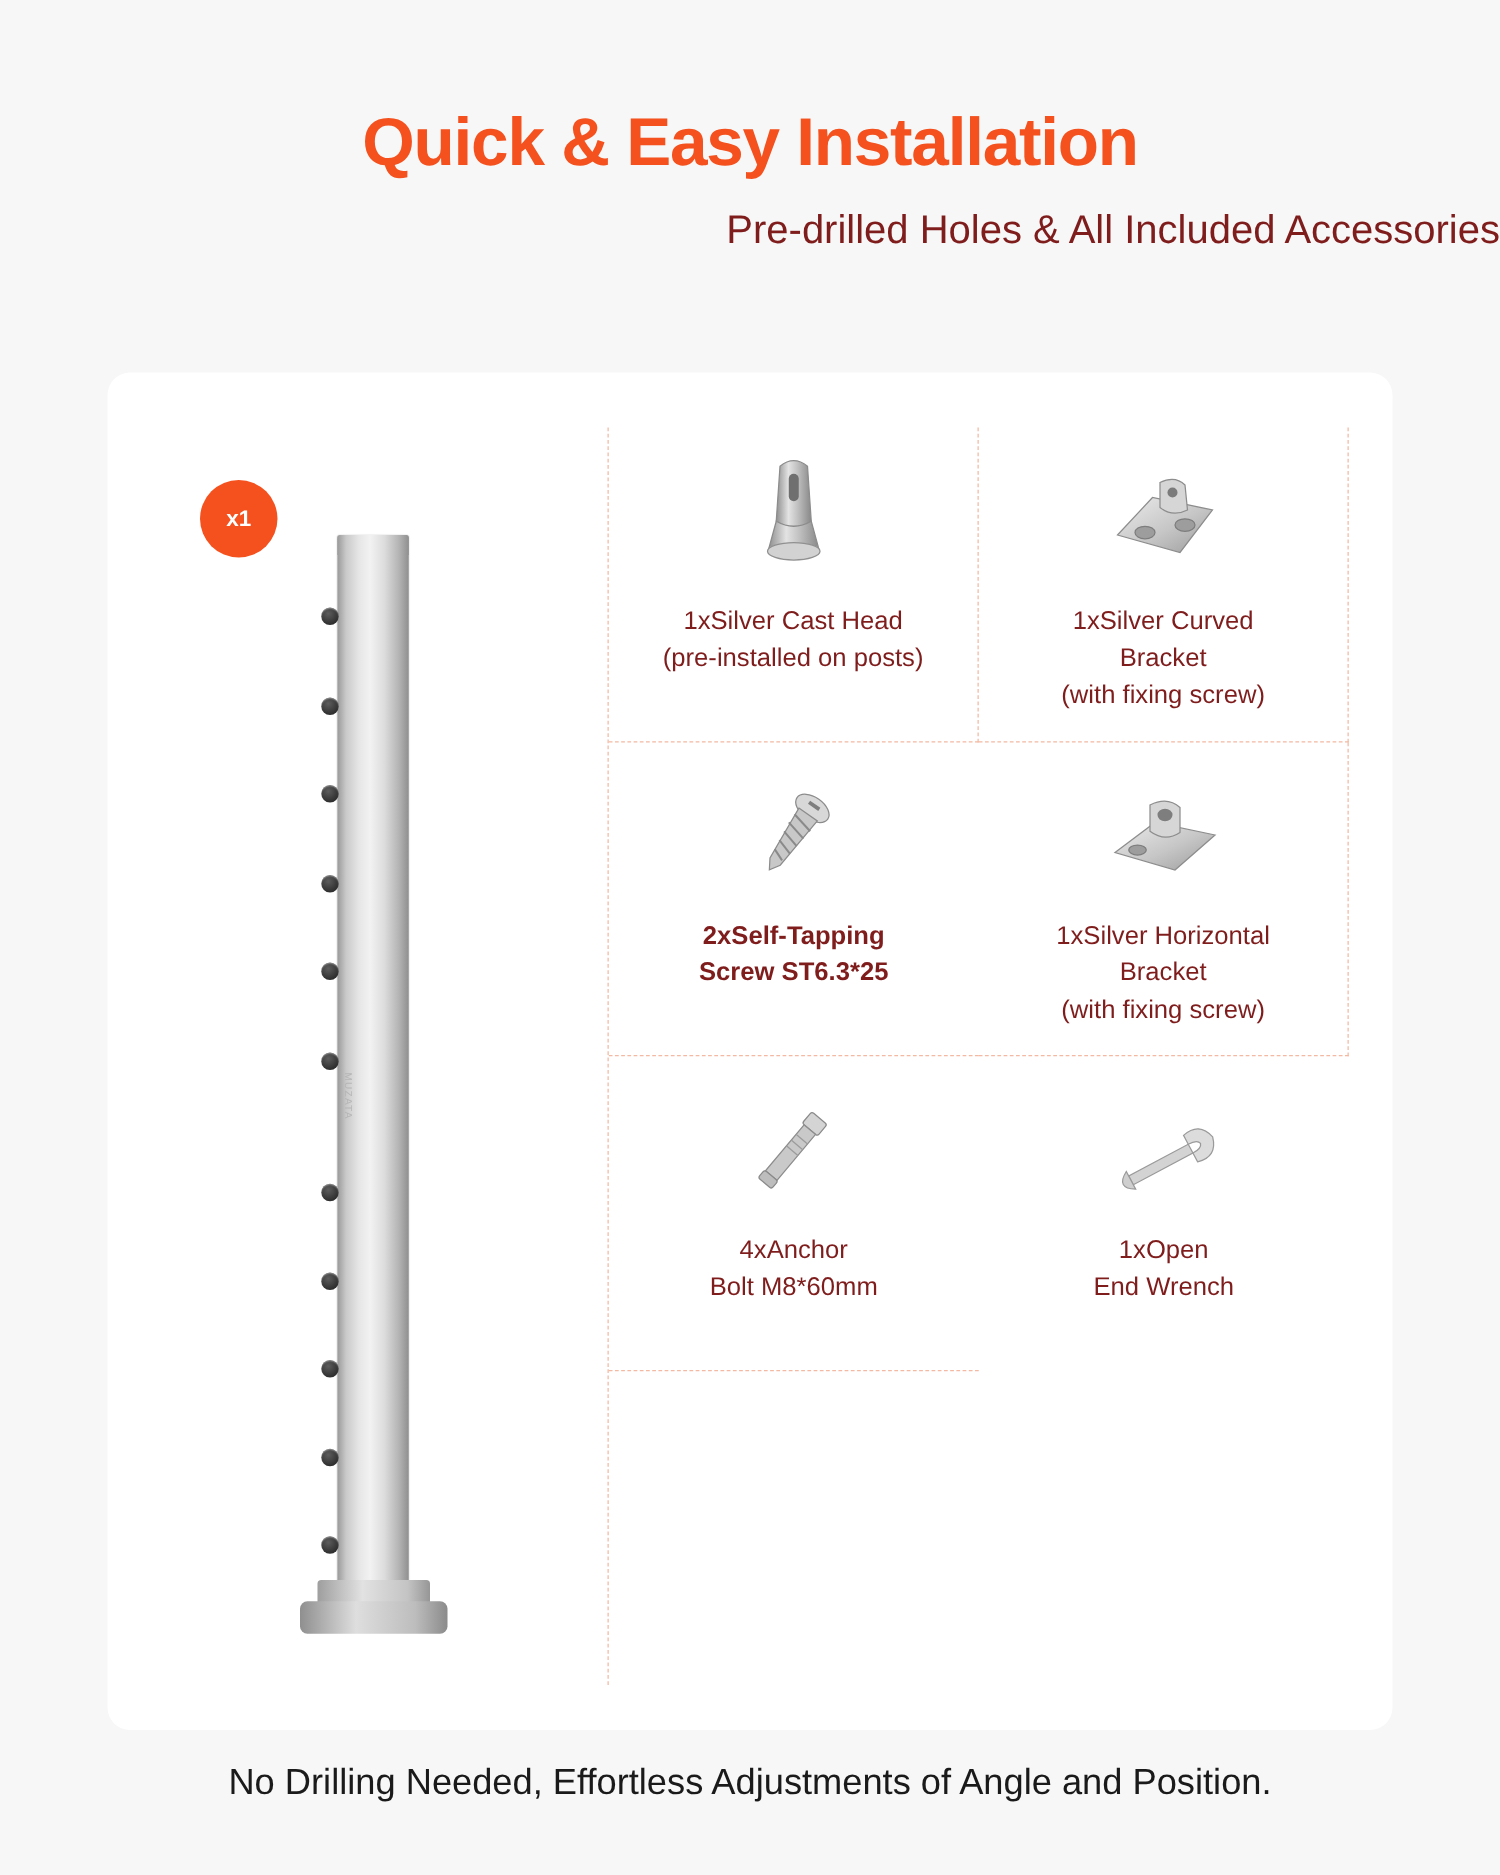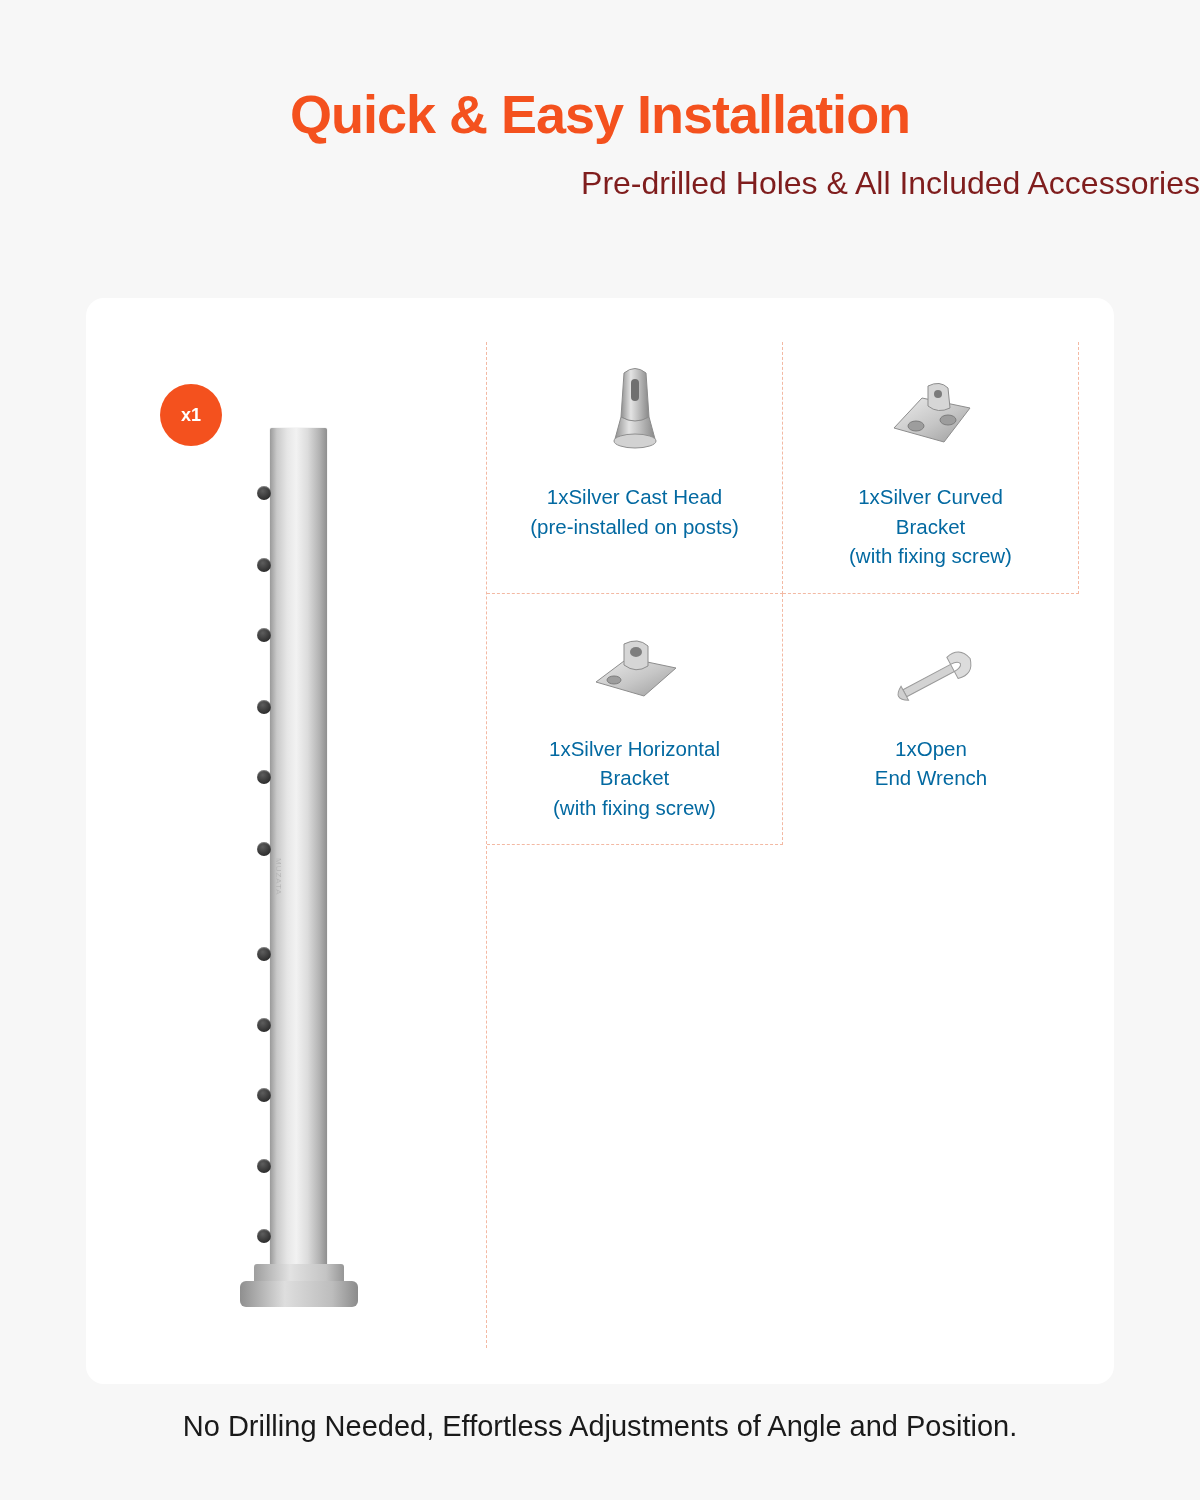--- a/index.html
+++ b/index.html
@@ -170,21 +170,21 @@
     height: 112px;
     display: flex;
     align-items: center;
     justify-content: center;
     margin-bottom: 10px;
   }
   .cap {
     text-align: center;
     font-size: 20.5px;
     line-height: 1.45;
-    color: #0369a1;
+    color: #7f1d1d;
     max-width: 270px;
   }
   .cap.bold { font-weight: bold; }
   .footer {
     position: absolute;
     left: 0;
     right: 0;
     top: 1410px;
     text-align: center;
     font-size: 29px;
@@ -269,20 +269,42 @@
                 <circle cx="72" cy="28" r="4" fill="#7b7b7b"></circle>
               </svg>
             </div>
             <div class="cap">
               <div>1xSilver Curved</div>
               <div>Bracket</div>
               <div>(with fixing screw)</div>
             </div>
           </div>
 
+          <div class="cell row-line">
+            <div class="art">
+              <svg width="110" height="100" viewBox="0 0 110 100">
+                <g transform="rotate(35 55 50)">
+                  <ellipse cx="55" cy="24" rx="15" ry="9" fill="#d8d8d8" stroke="#8c8c8c"></ellipse>
+                  <rect x="50" y="20" width="10" height="3" fill="#7e7e7e"></rect>
+                  <path d="M46 30 L64 30 L60 76 L55 84 L50 76 Z" fill="#c8c8c8" stroke="#8c8c8c"></path>
+                  <g stroke="#8a8a8a" stroke-width="1.6">
+                    <line x1="46" y1="36" x2="64" y2="40"></line>
+                    <line x1="46" y1="44" x2="63" y2="48"></line>
+                    <line x1="47" y1="52" x2="62" y2="56"></line>
+                    <line x1="48" y1="60" x2="61" y2="64"></line>
+                    <line x1="49" y1="68" x2="59" y2="72"></line>
+                  </g>
+                </g>
+              </svg>
+            </div>
+            <div class="cap bold">
+              <div>2xSelf-Tapping</div>
+              <div>Screw ST6.3*25</div>
+            </div>
+          </div>
 
           <div class="cell col-left row-line">
             <div class="art">
               <svg width="130" height="100" viewBox="0 0 130 100">
                 <defs>
                   <linearGradient id="mtl5" x1="0" y1="0" x2="1" y2="1">
                     <stop offset="0%" stop-color="#ececec"></stop>
                       <stop offset="55%" stop-color="#c6c6c6"></stop>
                     <stop offset="100%" stop-color="#9b9b9b"></stop>
                   </linearGradient>
@@ -293,20 +315,40 @@
                 <ellipse cx="44" cy="62" rx="7" ry="4" fill="#9d9d9d" stroke="#7d7d7d"></ellipse>
               </svg>
             </div>
             <div class="cap">
               <div>1xSilver Horizontal</div>
               <div>Bracket</div>
               <div>(with fixing screw)</div>
             </div>
           </div>
 
+          <div class="cell row-line">
+            <div class="art">
+              <svg width="120" height="100" viewBox="0 0 120 100">
+                <g transform="rotate(40 60 50)">
+                  <rect x="52" y="18" width="16" height="12" rx="2" fill="#d4d4d4" stroke="#8a8a8a"></rect>
+                  <rect x="54" y="30" width="12" height="48" fill="#c9c9c9" stroke="#8d8d8d"></rect>
+                  <rect x="53" y="78" width="14" height="8" rx="2" fill="#bdbdbd" stroke="#8a8a8a"></rect>
+                  <g stroke="#9b9b9b" stroke-width="1">
+                    <line x1="54" y1="40" x2="66" y2="40"></line>
+                    <line x1="54" y1="46" x2="66" y2="46"></line>
+                    <line x1="54" y1="52" x2="66" y2="52"></line>
+                  </g>
+                </g>
+              </svg>
+            </div>
+            <div class="cap">
+              <div>4xAnchor</div>
+              <div>Bolt M8*60mm</div>
+            </div>
+          </div>
 
 
           <div class="cell">
             <div class="art">
               <svg width="130" height="80" viewBox="0 0 130 80">
                 <g transform="rotate(-28 65 40)">
                   <path d="M30 46 L84 46 L84 54 L30 54 Z" fill="#d3d3d3" stroke="#9a9a9a"></path>
                   <path d="M84 38 q16 -4 20 12 q-4 16 -20 12 l0 -8 q8 0 9 -4 q-1 -4 -9 -4 z" fill="#dcdcdc" stroke="#9a9a9a"></path>
                   <path d="M30 42 q-14 8 0 16 z" fill="#cfcfcf" stroke="#9a9a9a"></path>
                 </g>

